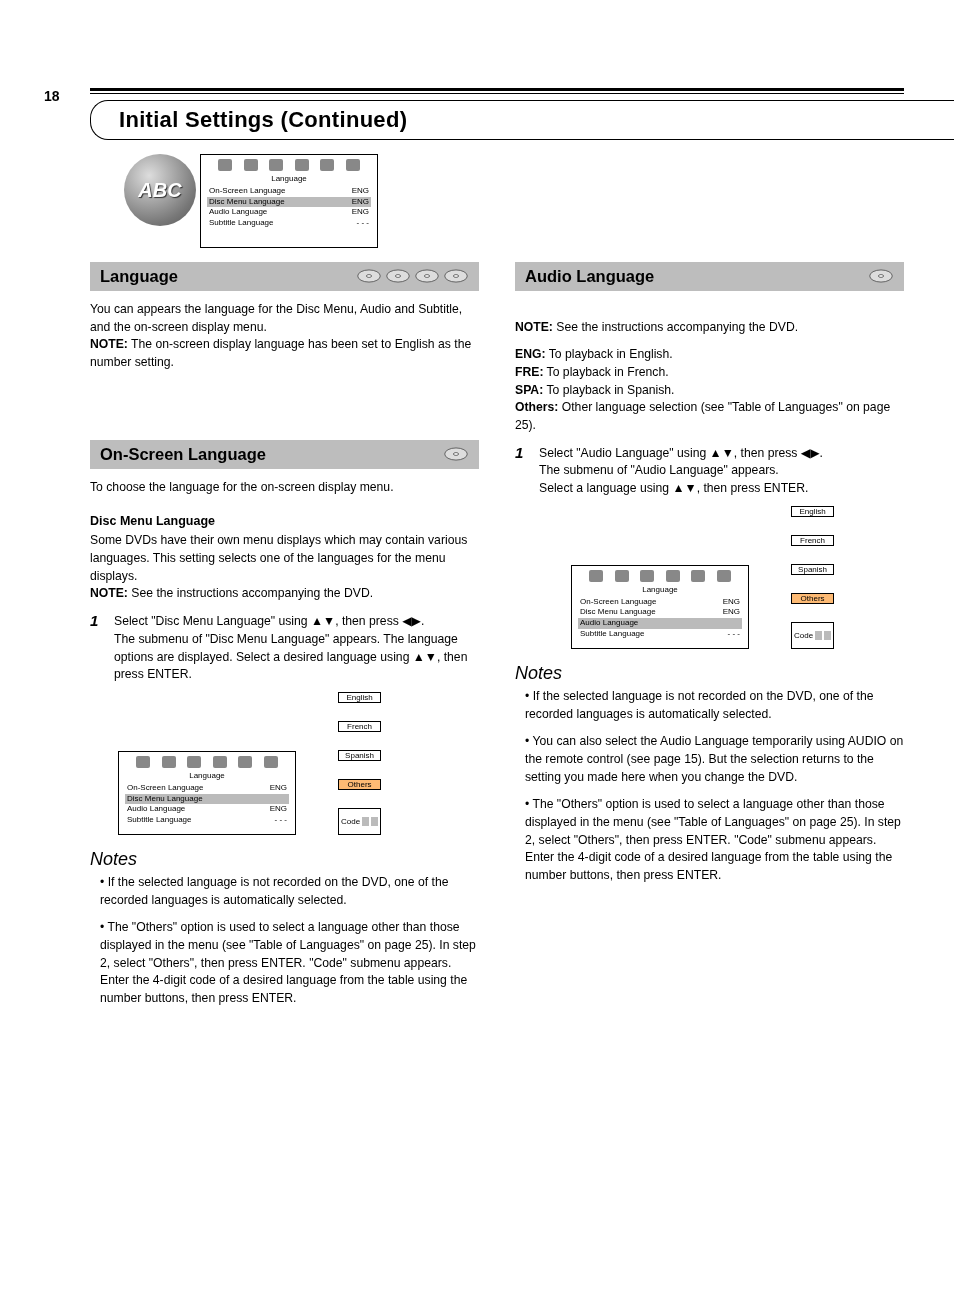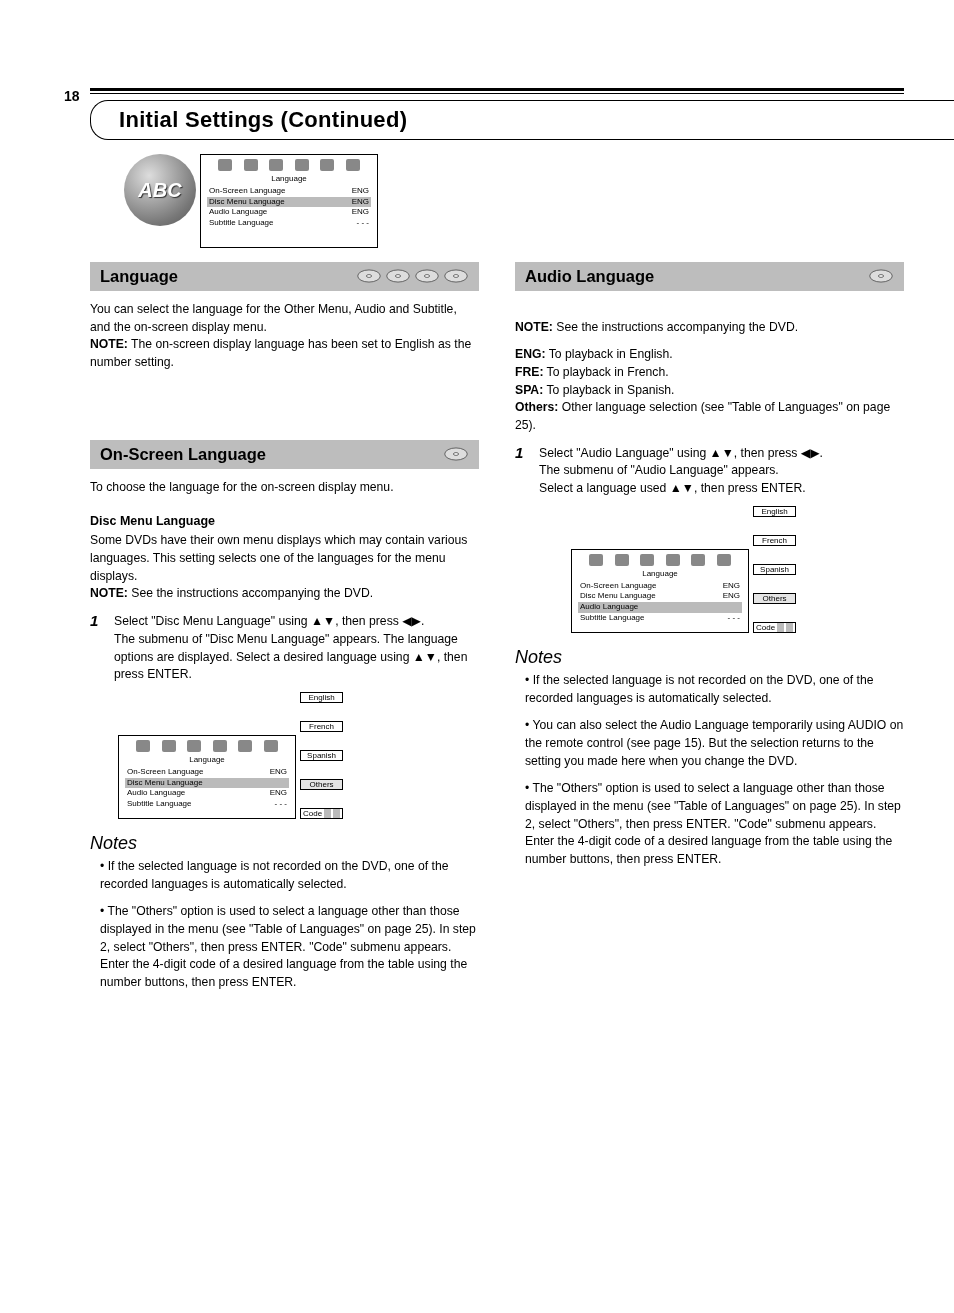--- a/index.html
+++ b/index.html
@@ -11,21 +11,21 @@
     width: 954px;
   }
   .page {
     width: 954px;
     padding: 56px 50px 40px 90px;
     position: relative;
   }
   .page-num {
     position: absolute;
     top: 88px;
-    left: 64px;
+    left: 44px;
     font-size: 14px;
     font-weight: bold;
   }
   .top-rule {
     height: 6px;
     border-top: 3px solid #000;
     border-bottom: 1px solid #000;
     margin: 32px 0 6px 0;
   }
   .section-title-bar {
@@ -83,28 +83,29 @@
     white-space: nowrap;
     padding: 0 2px;
   }
   .osd-row.hl {
     background: #bbb;
   }
   .osd-with-list { display:flex; align-items:flex-end; gap:4px; }
   .osd-list {
     display:flex; flex-direction:column; gap:18px;
     font-size:8px;
+    margin-left:38px;
   }
   .osd-list .opt {
     border:1px solid #000; padding:0 3px; text-align:center;
     background:#fff;
   }
-  .osd-list .opt.hl { background:#e5e5e5; border-width:1.2px; }
+  .osd-list .opt.hl { background:#fdba74; border-width:1.2px; }
   .osd-list .code {
-    border:1px solid #000; display:flex; gap:2px; padding:0 2px;
+    border:1px solid #000; display:flex; gap:2px; padding:8px 2px;
     align-items:center;
   }
   .osd-list .code span.d {
     width:7px; height:9px; background:#bbb; display:inline-block;
   }
 
   .cols {
     display: flex;
     gap: 36px;
   }
@@ -189,21 +190,21 @@
               <ellipse cx="15" cy="9" rx="3" ry="1.6" fill="#fff" stroke="#555"></ellipse>
             </svg>
           <svg viewBox="0 0 30 18">
               <ellipse cx="15" cy="9" rx="13" ry="7" fill="#ddd" stroke="#555"></ellipse>
               <ellipse cx="15" cy="9" rx="3" ry="1.6" fill="#fff" stroke="#555"></ellipse>
             </svg>
         </div>
       </div>
 
       <p>
-        <span>You can select the language for the Other Menu, Audio and Subtitle, and the on-screen display menu.</span><br>
+        <span>You can appears the language for the Disc Menu, Audio and Subtitle, and the on-screen display menu.</span><br>
         <strong>NOTE:</strong><span> The on-screen display language has been set to English as the number setting.</span>
       </p>
 
       <div class="gray-bar" style="margin-top:68px">
         <div class="gb-title">On-Screen Language</div>
         <div class="cat">
           <svg viewBox="0 0 30 18">
               <ellipse cx="15" cy="9" rx="13" ry="7" fill="#ddd" stroke="#555"></ellipse>
               <ellipse cx="15" cy="9" rx="3" ry="1.6" fill="#fff" stroke="#555"></ellipse>
             </svg>
@@ -299,21 +300,21 @@
         <strong>FRE:</strong> <span>To playback in French.</span><br>
         <strong>SPA:</strong> <span>To playback in Spanish.</span><br>
         <strong>Others:</strong> <span>Other language selection (see "Table of Languages" on page 25).</span>
       </p>
 
       <div class="step">
         <div class="sn">1</div>
         <div class="sb">
           <span>Select "Audio Language" using </span><span class="arrows">▲▼</span><span>, then press </span><span class="arrows">◀▶</span>.<br>
           <span>The submenu of "Audio Language" appears.</span><br>
-          <span>Select a language used </span><span class="arrows">▲▼</span><span>, then press ENTER.</span>
+          <span>Select a language using </span><span class="arrows">▲▼</span><span>, then press ENTER.</span>
         </div>
       </div>
 
       <div class="submenu-figure" style="margin-left:56px">
         <div class="osd-with-list">
           <div class="osd-box" style="padding-bottom:8px">
             <div class="osd-icons">
                 <span></span>
                 <span></span>
                 <span></span>

